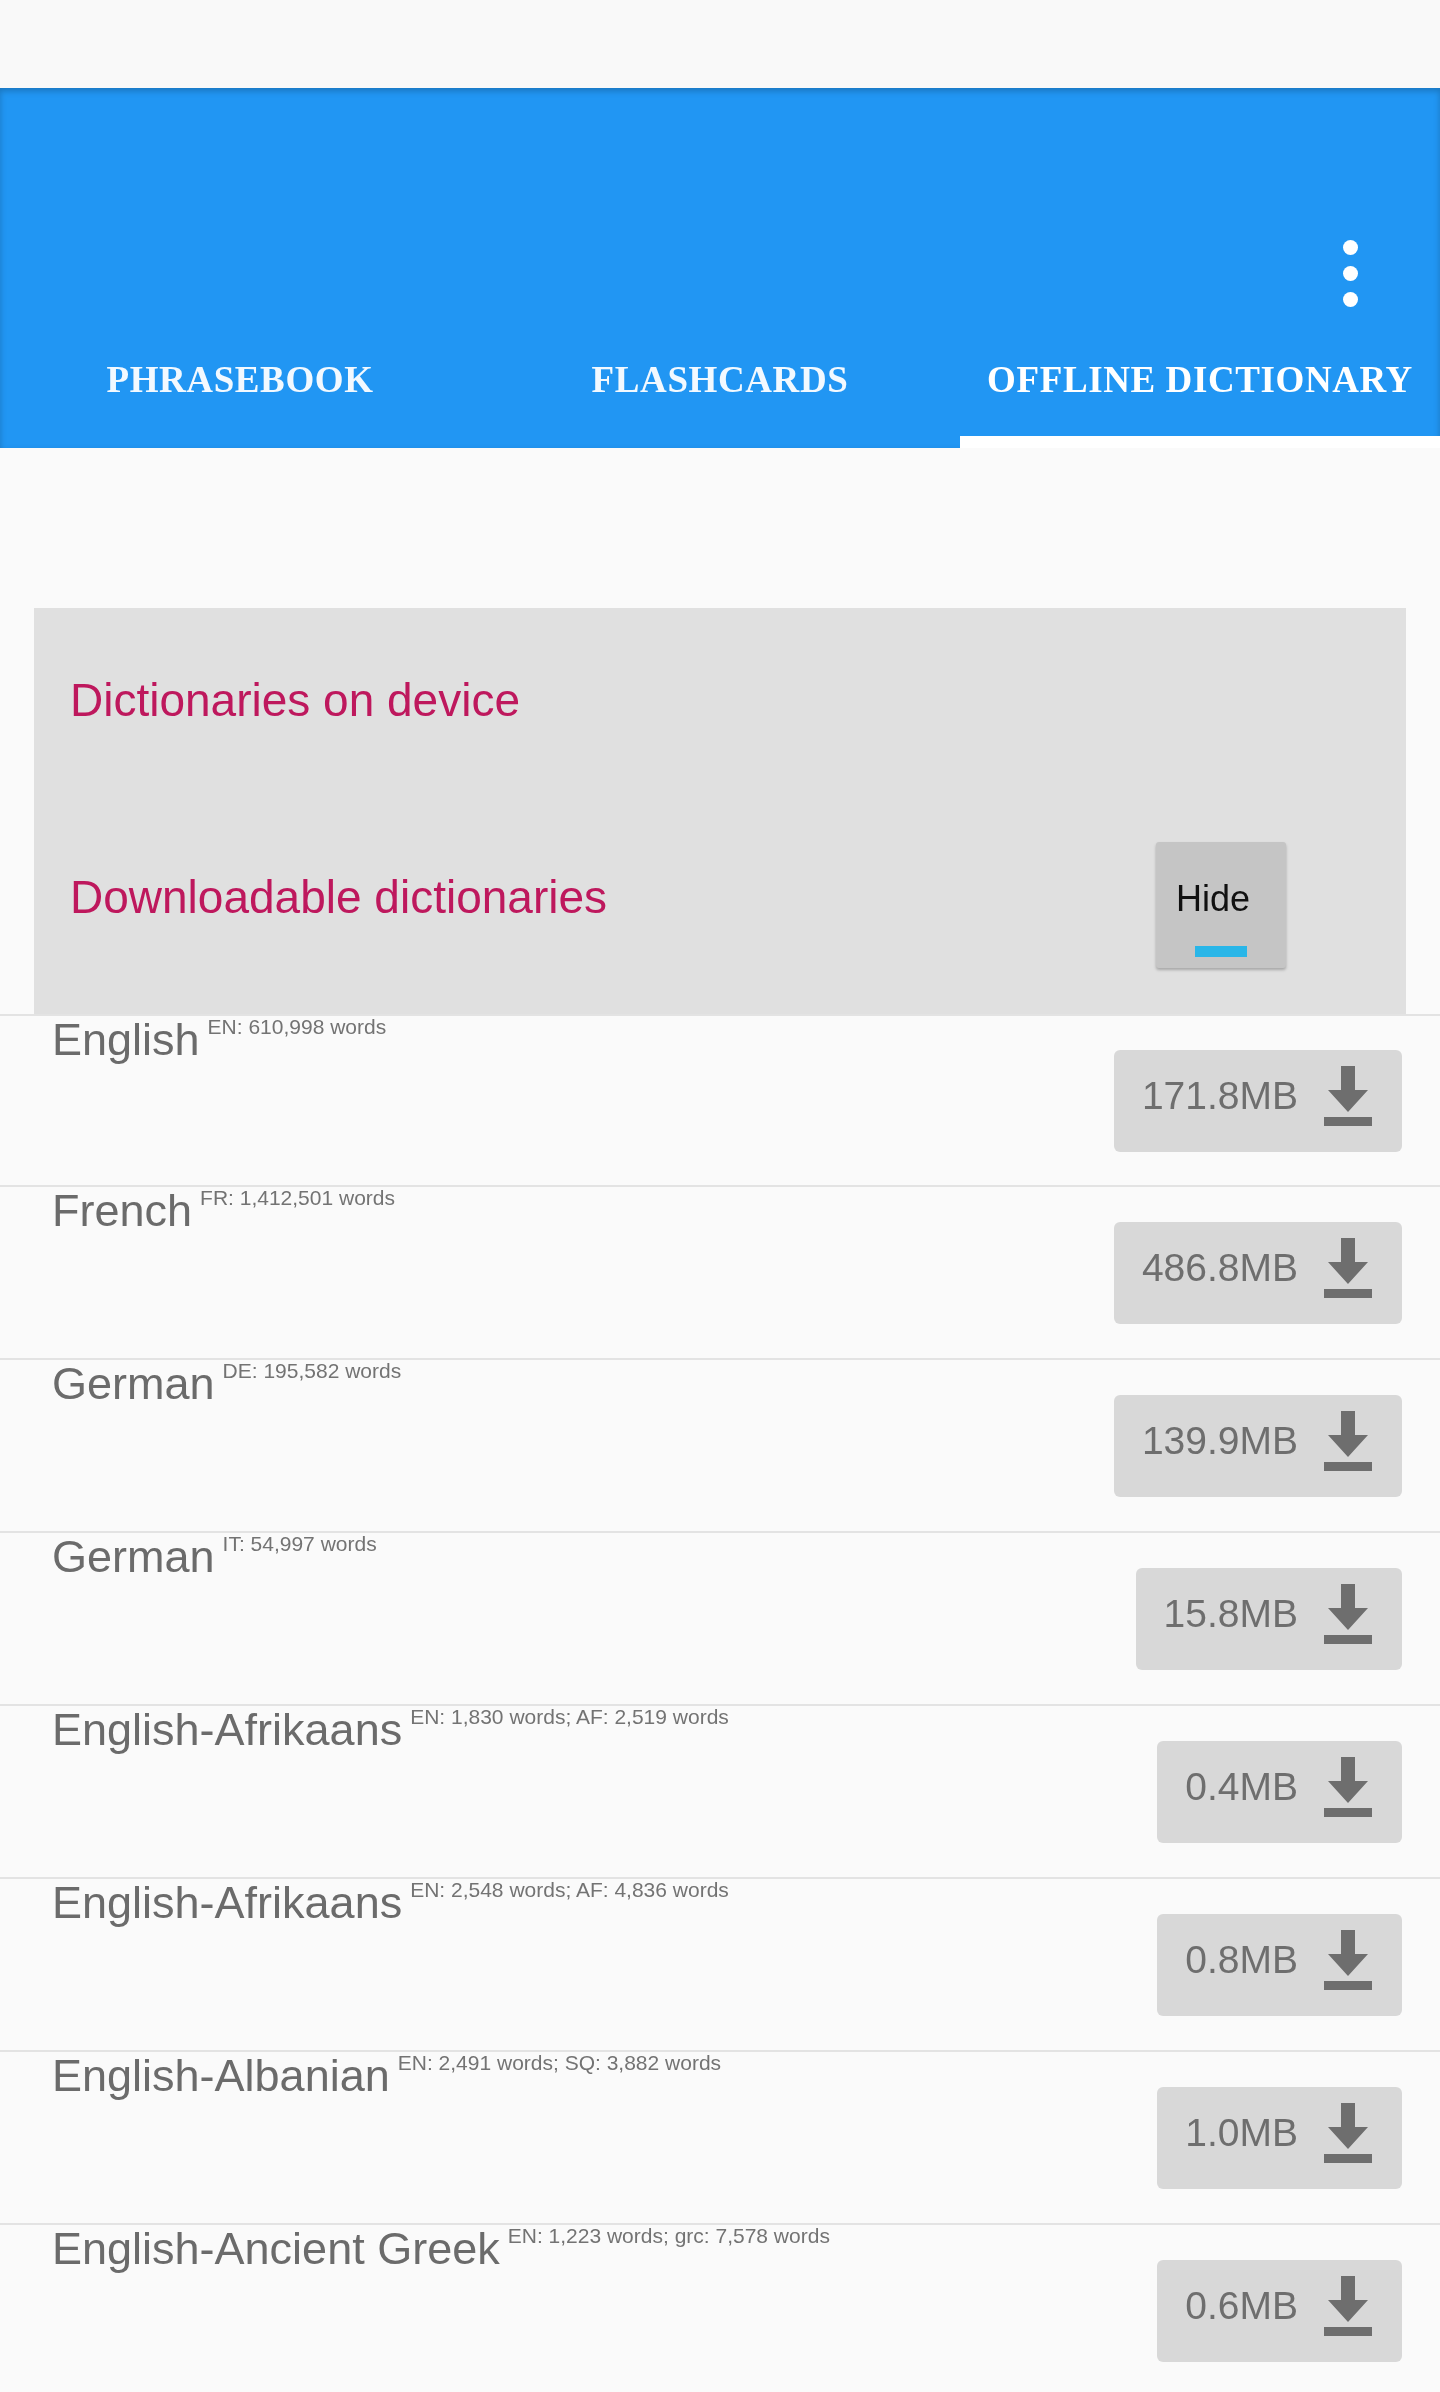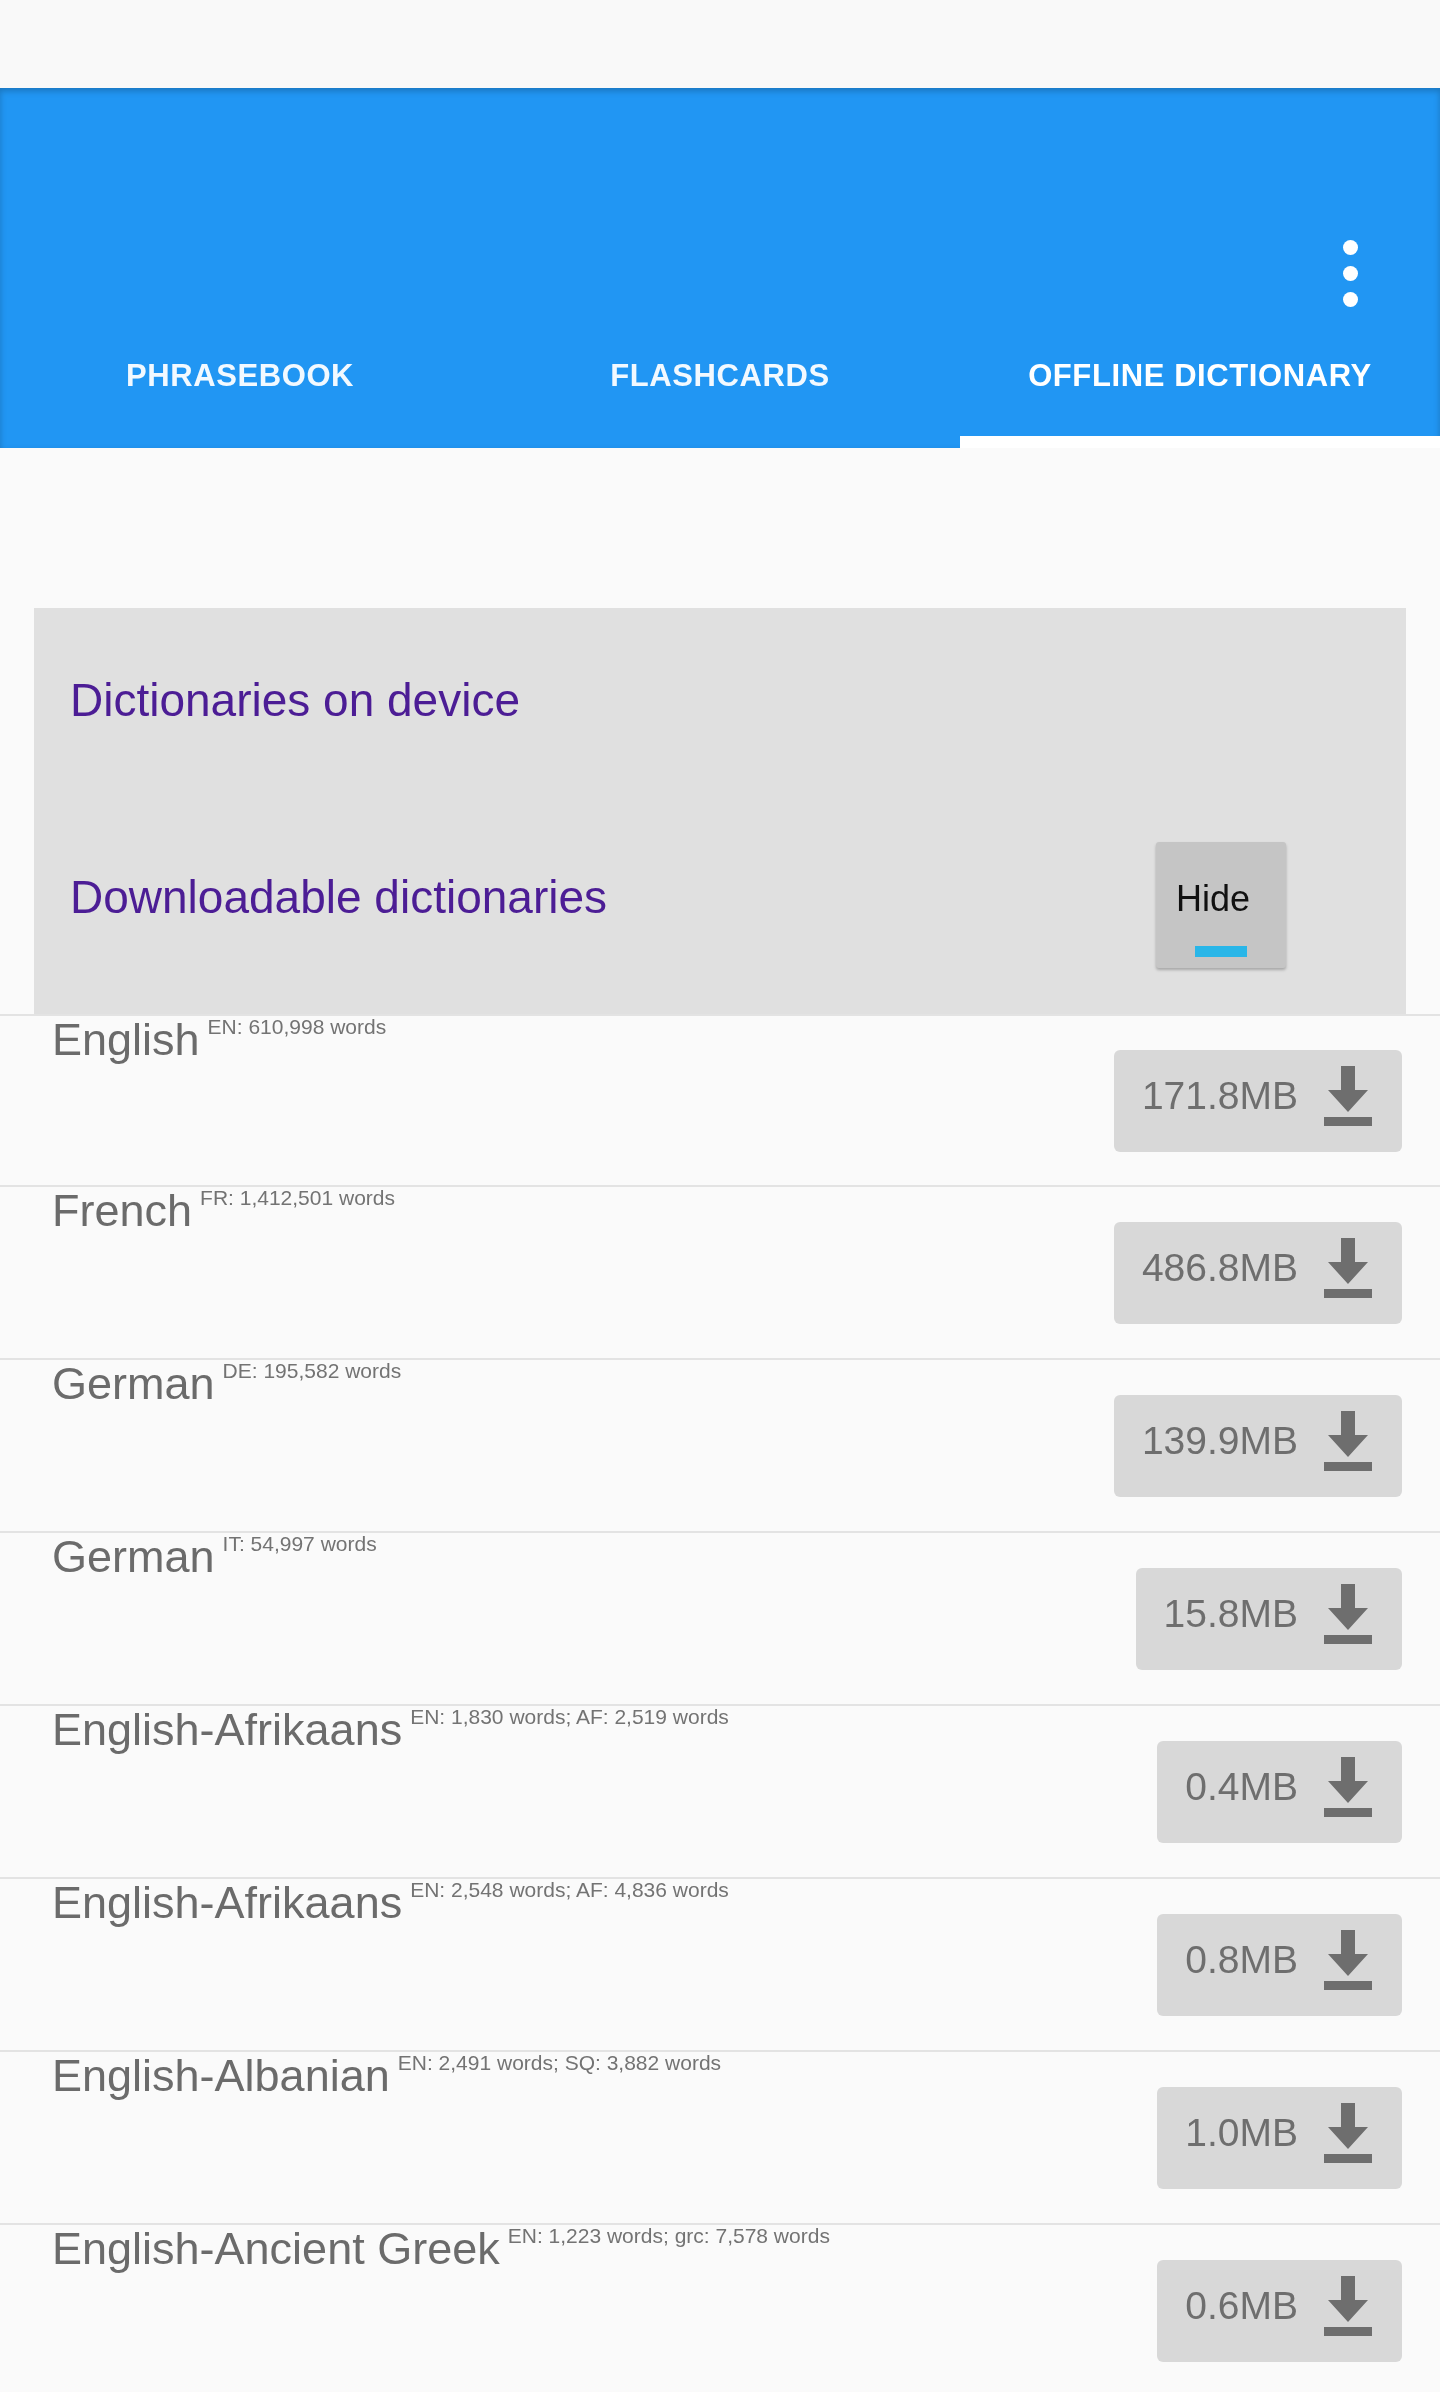--- a/index.html
+++ b/index.html
@@ -75,24 +75,25 @@
     display: flex;
     align-items: flex-start;
     justify-content: center;
     padding-top: 48px;
     box-sizing: border-box;
     cursor: pointer;
     position: relative;
   }
   .tab-label {
     color: #ffffff;
-    font-size: 31px;
+    font-size: 37px;
     font-weight: bold;
     letter-spacing: 0.6px;
     white-space: nowrap;
+    font-family: Liberation Serif, serif;
   }
   .tab.inactive .tab-label { color: #f2f9ff; }
   .tab-indicator {
     position: absolute;
     left: 0;
     bottom: 0;
     width: 100%;
     height: 12px;
     background: #ffffff;
   }
@@ -156,21 +157,21 @@
     left: 34px;
     top: 608px;
     width: 1372px;
     height: 406px;
     background: #e0e0e0;
   }
   .panel-head {
     position: absolute;
     left: 36px;
     font-size: 46px;
-    color: #4c1d95;
+    color: #be185d;
     white-space: nowrap;
   }
   .panel-head.first  { top: 65px; }
   .panel-head.second { top: 262px; }
 
   .hide-btn {
     position: absolute;
     left: 1122px;
     top: 234px;
     width: 130px;

